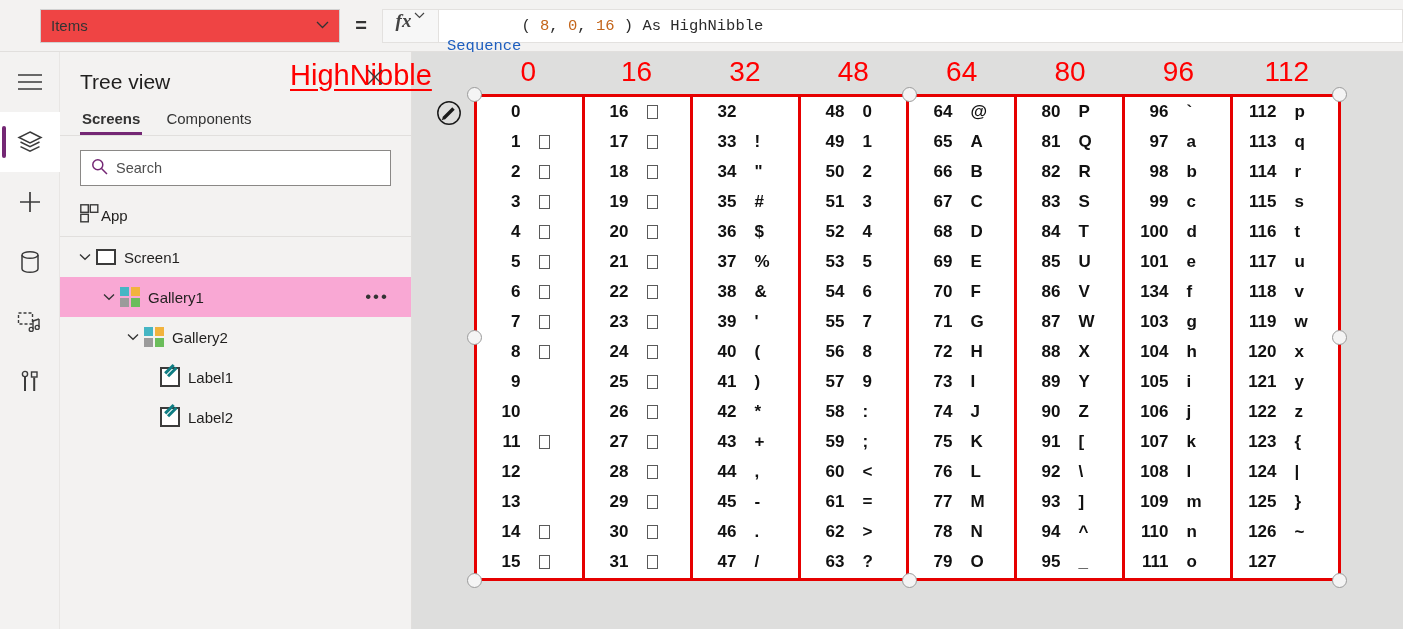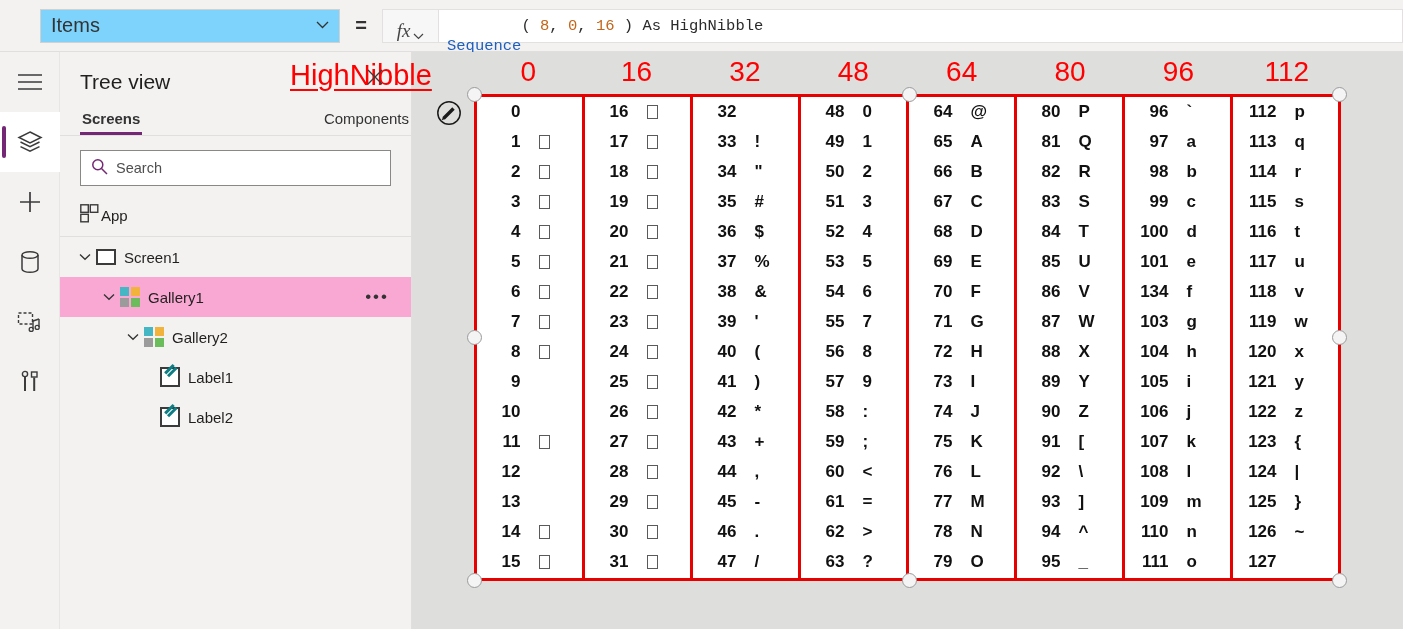--- a/index.html
+++ b/index.html
@@ -13,43 +13,43 @@
   
   #topbar {
     position: absolute; left: 0; top: 0; width: 1403px; height: 52px;
     background: #f3f2f1;
     border-bottom: 1px solid #e1dfdd;
     display: flex; align-items: center;
   }
   #prop-select {
     margin-left: 40px;
     width: 300px; height: 34px;
-    background: #7dd3fc;
+    background: #ef4444;
     border: 1px solid #d1d1d1;
     display: flex; align-items: center;
     padding: 0 10px;
-    font-size: 20px; color: #333333;
+    font-size: 15px; color: #333333;
   }
   #prop-select .sel-label { flex: 1; }
   #prop-select .chev {
     font-size: 11px; color: #333; line-height: 1;
   }
   #eq-sign {
     width: 42px; text-align: center;
     font-size: 20px; font-weight: bold; color: #333;
   }
   #fx-box {
     width: 56px; height: 34px;
     background: #f7f7f7;
     border: 1px solid #e3e1df;
     border-right: none;
-    display: flex; align-items: flex-end; justify-content: center;
+    display: flex; align-items: flex-start; justify-content: center;
     gap: 3px;
     font-family: "Liberation Serif", serif;
-    font-style: italic; font-size: 19px; color: #444;
+    font-style: italic; font-size: 19px; color: #444; font-weight: bold;
   }
   #fx-box .chev { font-style: normal; font-size: 10px; font-family: "Liberation Sans", sans-serif; }
   #formula {
     flex: 1; height: 34px;
     background: #ffffff;
     border: 1px solid #e3e1df;
     display: flex; align-items: center;
     padding: 0 8px;
     font-family: "Liberation Mono", monospace;
     font-size: 15.5px;
@@ -86,21 +86,20 @@
     border-right: 1px solid #e1dfdd;
   }
   #tree-title {
     padding: 18px 0 10px 20px;
     font-size: 21px; color: #201f1e;
   }
   #tree-tabs {
     display: flex; gap: 22px;
     padding: 0 0 0 20px;
     border-bottom: 1px solid #e1dfdd;
-    justify-content: space-between;
   }
   .tree-tab {
     padding: 6px 2px 8px 2px;
     font-size: 15px; color: #333;
   }
   .tree-tab.sel {
     font-weight: bold;
     box-shadow: inset 0 -3px 0 0 #742774;
   }
   #search-wrap { padding: 14px 20px 10px 20px; }

